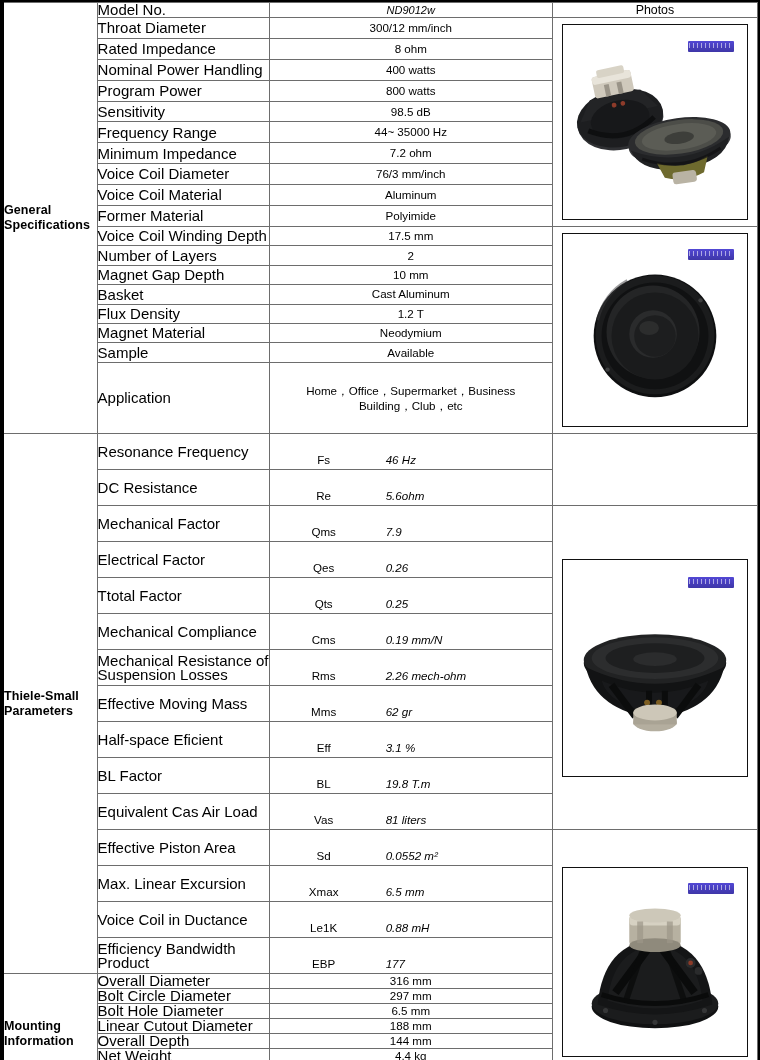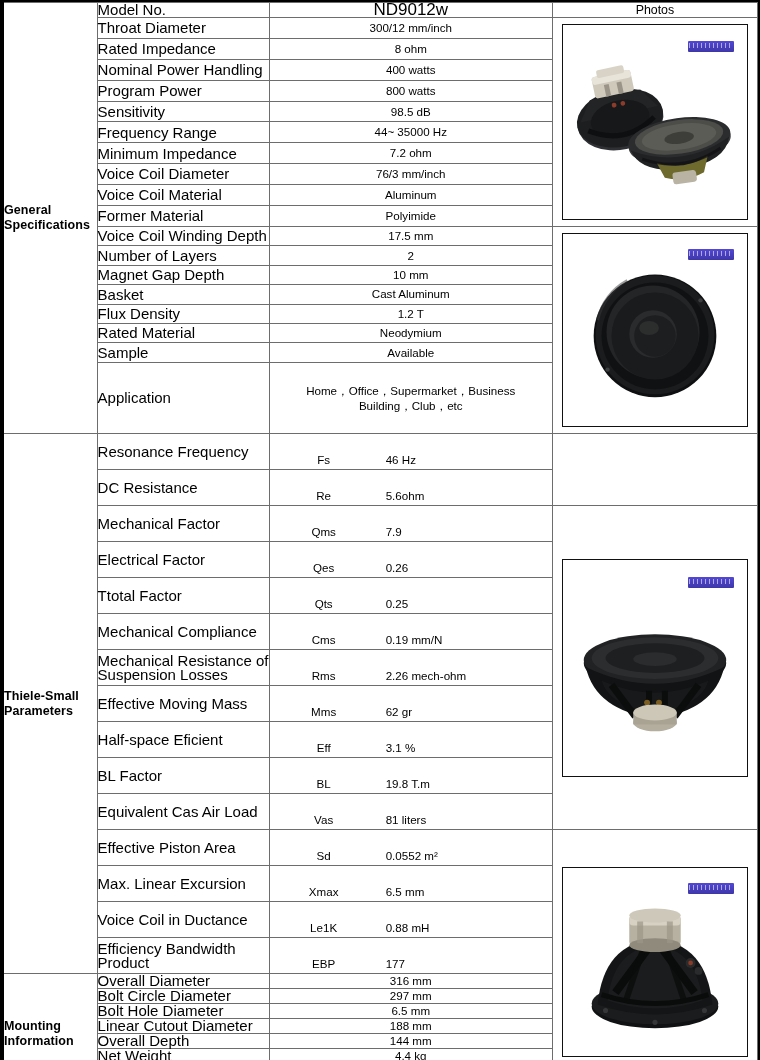--- a/index.html
+++ b/index.html
@@ -45,40 +45,41 @@
     padding:3px 0 3px 7px;
     text-align:left;
     white-space:normal;
   }
   .value{
     font-size:11.6px;
     line-height:14px;
     text-align:center;
     padding:3px 4px;
   }
-  .value.model{font-size:17px;}
+  .value.model{font-size:11px;font-style:italic;}
   .value.app{line-height:15px;padding:12px 10px;text-align:center;}
 
   
   .ts{
     display:flex;
     align-items:center;
     font-size:11.6px;
     padding:3px 0;
     margin-top:16px;
   }
   .ts .sym{
     width:108px;
     text-align:center;
     flex:0 0 108px;
   }
   .ts .num{
     flex:1 1 auto;
     text-align:left;
     padding-left:8px;
+    font-style:italic;
   }
 
   .photos-head{
     text-align:center;
     font-size:12.4px;
     padding:6px 0;
   }
   .photo-cell{
     padding:0;
     vertical-align:top;
@@ -248,21 +249,21 @@
   </tr>
   <tr>
     <td class="param">Basket</td>
     <td class="value">Cast Aluminum</td>
   </tr>
   <tr>
     <td class="param">Flux Density</td>
     <td class="value">1.2 T</td>
   </tr>
   <tr>
-    <td class="param">Rated Material</td>
+    <td class="param">Magnet Material</td>
     <td class="value">Neodymium</td>
   </tr>
   <tr>
     <td class="param">Sample</td>
     <td class="value">Available</td>
   </tr>
   <tr>
     <td class="param">Application</td>
     <td class="value app">Home，Office，Supermarket，Business Building，Club，etc</td>
   </tr>

